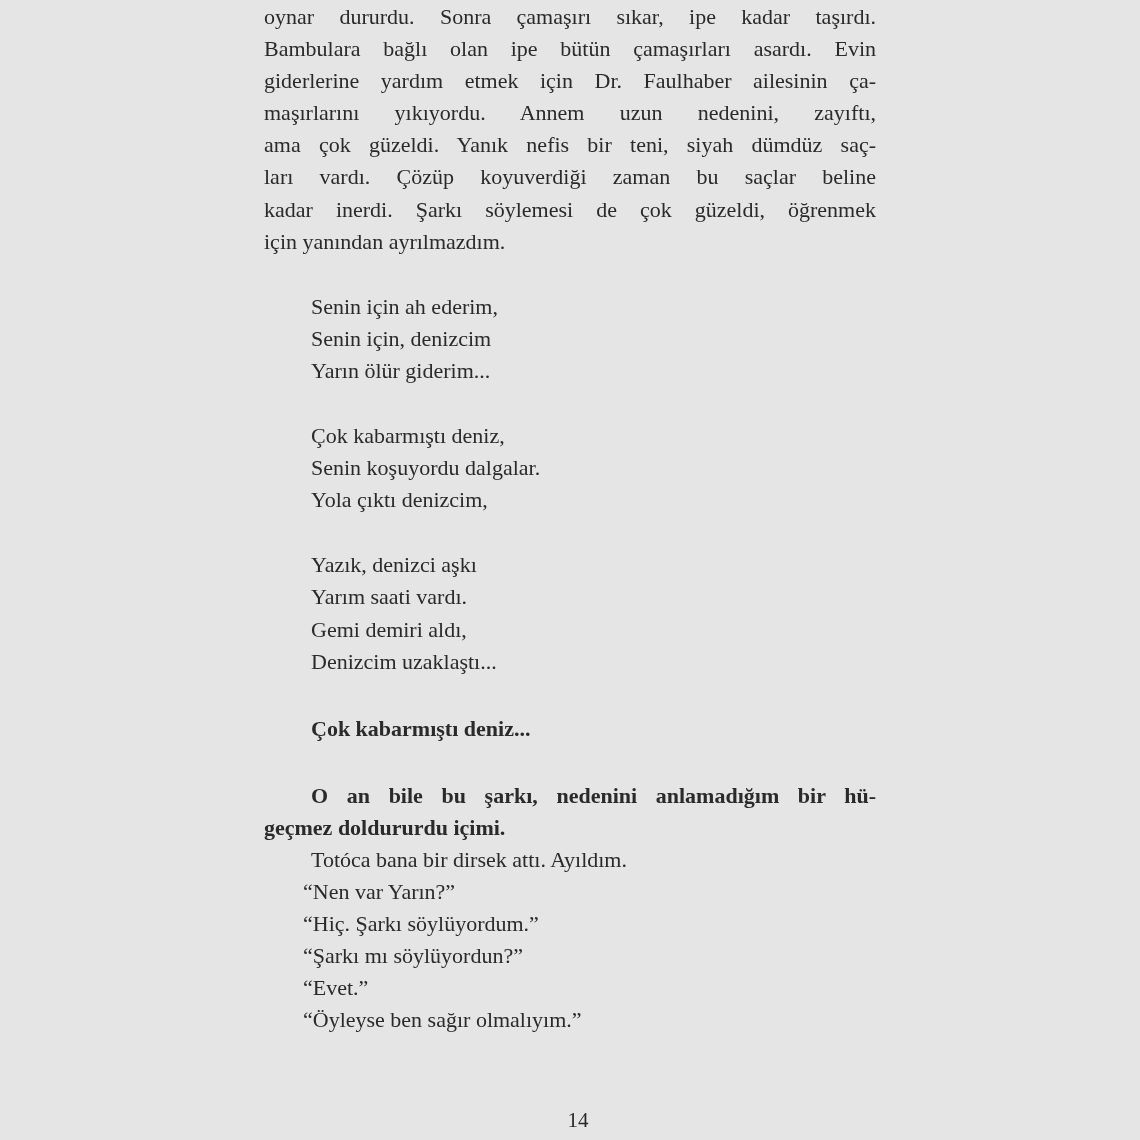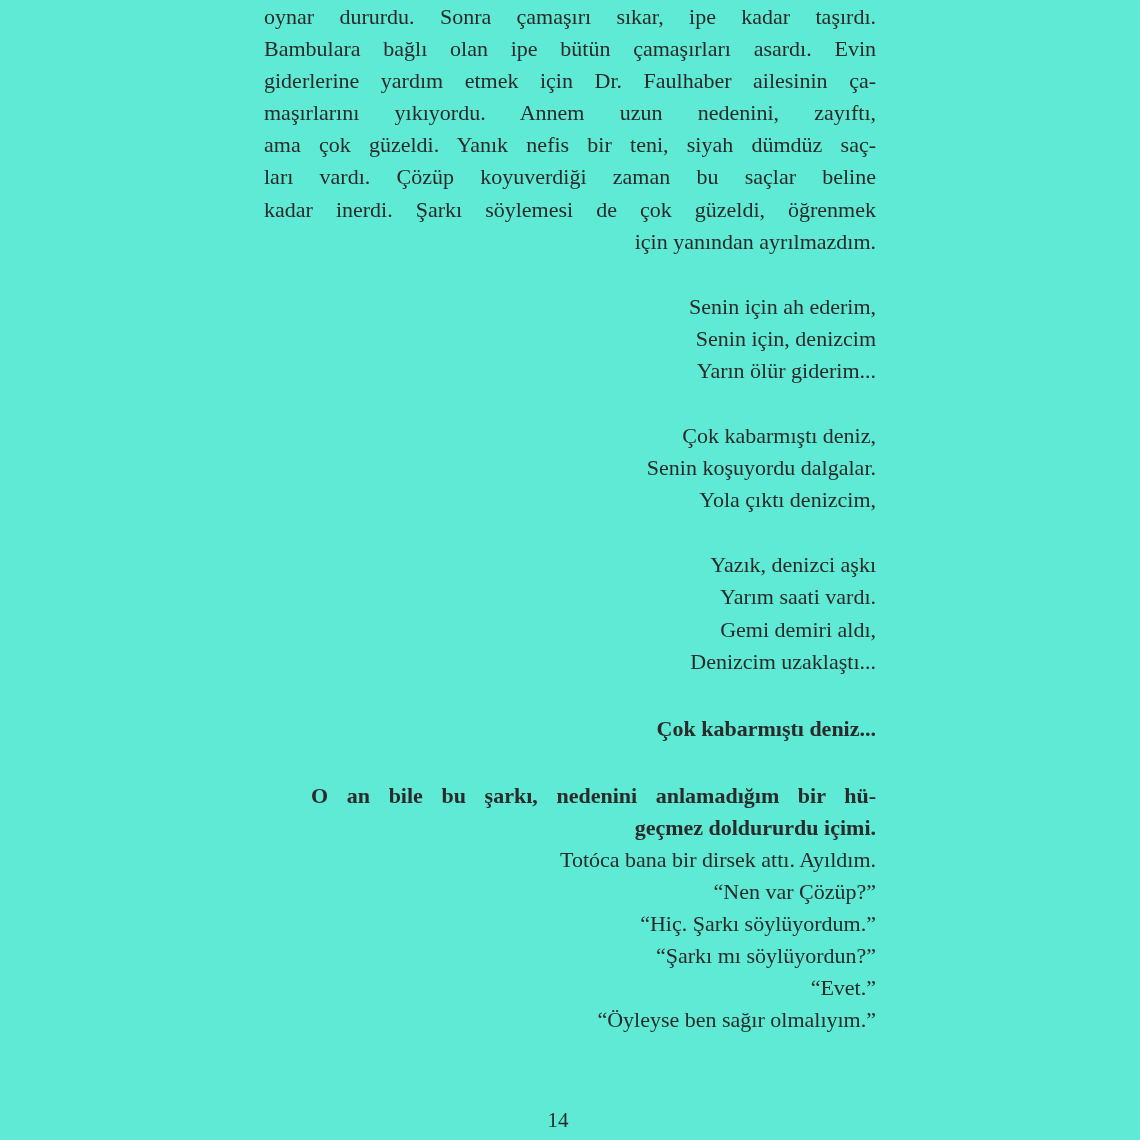--- a/index.html
+++ b/index.html
@@ -4,52 +4,52 @@
 <style>
   html, body {
     margin: 0;
     padding: 0;
     background: #ffffff;
   }
   .page {
     position: relative;
     width: 1140px;
     height: 1140px;
-    background: #5eead4;
+    background: #e5e5e5;
     overflow: hidden;
     font-family: "Liberation Serif", "DejaVu Serif", serif;
     color: #2a2a2a;
   }
   .text-column {
     position: absolute;
     left: 264px;
     top: 1px;
     width: 612px;
     font-size: 22px;
     line-height: 32.1px;
   }
   .block { margin: 0; padding: 0; }
-  .line { text-align: right; }
+  .line { text-align: left; }
   
   .line.fill {
     text-align: justify;
     text-align-last: justify;
   }
   
   .line.indent { text-indent: 47px; }
   
   .line.indent-q { text-indent: 39px; }
   
   .poem { padding-left: 47px; }
   
   .gap  { margin-top: 33px; }
   .gap2 { margin-top: 35px; font-weight: bold; }
   .folio {
     position: absolute;
-    left: 252px;
+    left: 272px;
     top: 1108px;
     width: 612px;
     text-align: center;
     font-size: 21px;
     color: #2a2a2a;
   }
 </style>
 </head>
 <body>
 
@@ -93,21 +93,21 @@
     <div class="block gap2">
       <div class="line fill indent">O an bile bu şarkı, nedenini anlamadığım bir hü-</div>
       <div class="line">geçmez doldururdu içimi.</div>
     </div>
 
     <div class="block">
       <div class="line indent">Totóca bana bir dirsek attı. Ayıldım.</div>
     </div>
 
     <div class="block">
-      <div class="line indent-q">“Nen var Çözüp?”</div>
+      <div class="line indent-q">“Nen var Yarın?”</div>
       <div class="line indent-q">“Hiç. Şarkı söylüyordum.”</div>
       <div class="line indent-q">“Şarkı mı söylüyordun?”</div>
       <div class="line indent-q">“Evet.”</div>
       <div class="line indent-q">“Öyleyse ben sağır olmalıyım.”</div>
     </div>
 
   </div>
 
   <div class="folio">14</div>
 </div>

